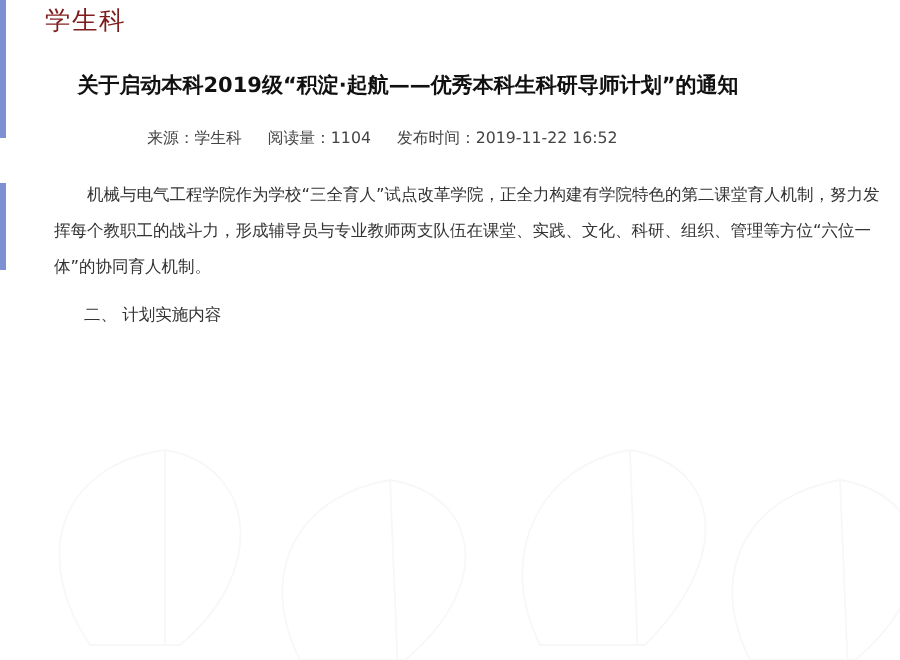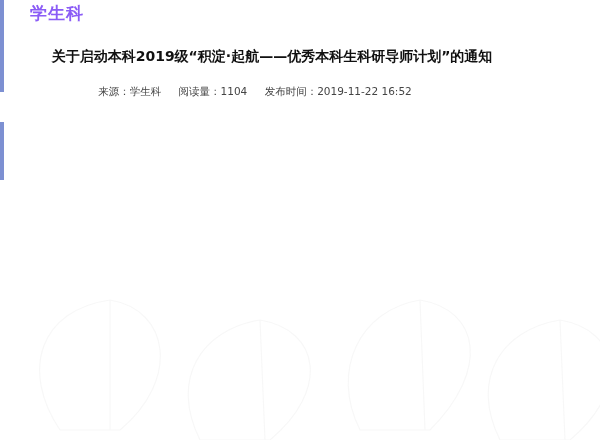--- a/index.html
+++ b/index.html
@@ -8,21 +8,21 @@
     background: #ffffff;
     font-family: "DejaVu Sans", "Liberation Sans", sans-serif;
     color: #333;
   }
   .left-bar { position: absolute; left: 0; width: 4px; background: #7d90d2; }
   .left-bar.a { top: 0; height: 92px; }
   .left-bar.b { top: 122px; height: 58px; }
   .bg-pattern { position: absolute; left: 0; top: 250px; width: 600px; height: 190px; opacity: 0.5; pointer-events: none; }
   .section-title {
     position: absolute; left: 30px; top: 2px;
-    font-size: 17px; font-weight: bold; color: #8b5cf6; letter-spacing: 1px;
+    font-size: 17px; font-weight: normal; color: #7f1d1d; letter-spacing: 1px;
   }
   .article-title {
     position: absolute; left: 0; width: 544px; top: 48px; text-align: center;
     font-size: 14px; font-weight: bold; color: #111;
   }
   .meta {
     position: absolute; left: 0; width: 510px; top: 85px; text-align: center;
     font-size: 10.5px; color: #444;
   }
   .meta span { margin: 0 7px; }
@@ -53,14 +53,16 @@
 
 <div class="article-title">关于启动本科2019级“积淀·起航——优秀本科生科研导师计划”的通知</div>
 
 <div class="meta">
   <span>来源：学生科</span>
   <span>阅读量：1104</span>
   <span>发布时间：2019-11-22 16:52</span>
 </div>
 
 <div class="content">
+  <p>机械与电气工程学院作为学校“三全育人”试点改革学院，正全力构建有学院特色的第二课堂育人机制，努力发挥每个教职工的战斗力，形成辅导员与专业教师两支队伍在课堂、实践、文化、科研、组织、管理等方位“六位一体”的协同育人机制。</p>
+  <p class="heading">二、 计划实施内容</p>
 
 </div>
 
 </body></html>

